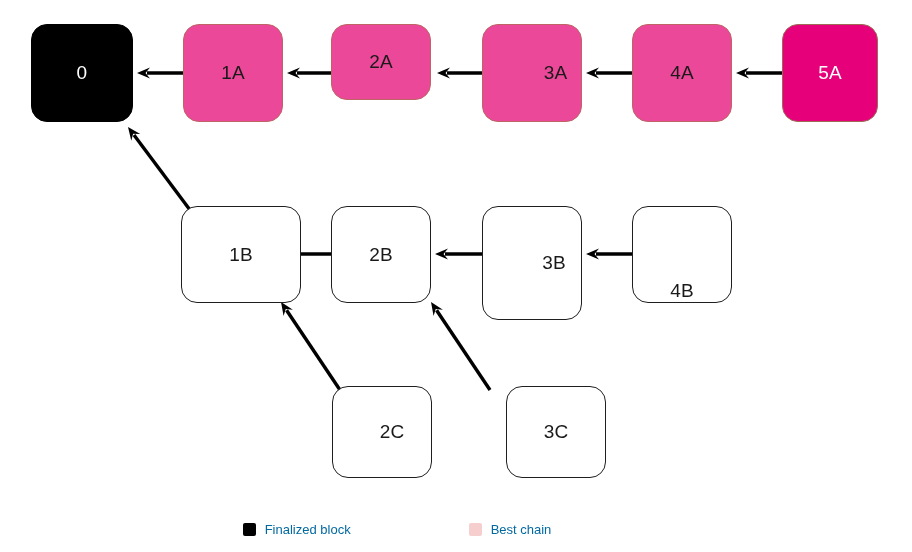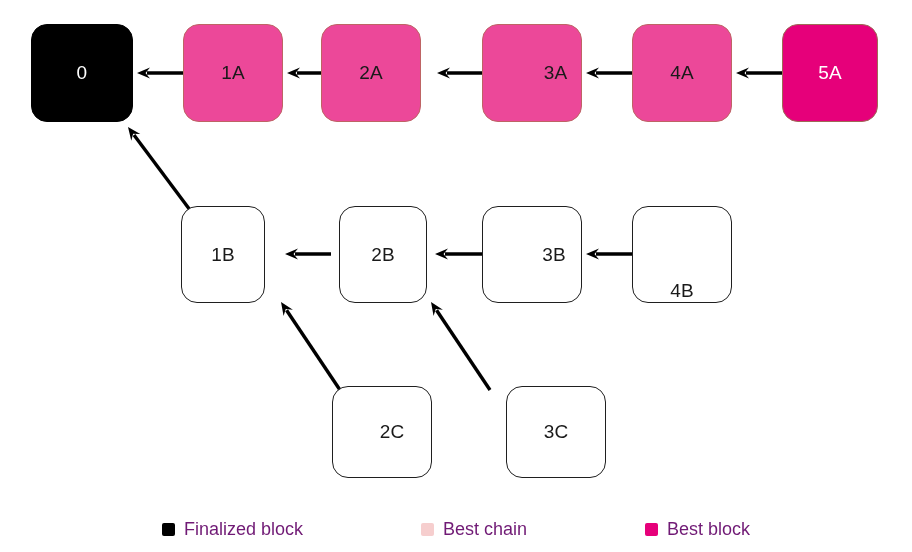--- a/index.html
+++ b/index.html
@@ -82,22 +82,22 @@
     height: 1px;
   }
   .legend-swatch {
     width: 13px;
     height: 13px;
     border-radius: 2px;
     margin-right: 9px;
     flex: 0 0 auto;
   }
   .legend-label {
-    font-size: 18px;
-    color: #701a75;
+    font-size: 13px;
+    color: #0369a1;
     white-space: nowrap;
   }
 </style>
 </head>
 <body>
 
 <div id="diagram-root">
 
   <svg id="edge-layer" width="912" height="552" viewBox="0 0 912 552" xmlns="http://www.w3.org/2000/svg">
       <g>
@@ -146,39 +146,39 @@
       </g>
     </svg>
 
   <div id="node-layer">
       <div class="block-node genesis" style="left: 31px; top: 24px; width: 102px; height: 98px;">
         <span>0</span>
       </div>
       <div class="block-node bestchain" style="left: 183px; top: 24px; width: 100px; height: 98px;">
         <span>1A</span>
       </div>
-      <div class="block-node bestchain" style="left: 321px; top: 24px; width: 100px; height: 98px;">
+      <div class="block-node bestchain" style="left: 331px; top: 24px; width: 100px; height: 76px;">
         <span>2A</span>
       </div>
       <div class="block-node bestchain" style="left: 482px; top: 24px; width: 100px; height: 98px; padding-left: 47px;">
         <span>3A</span>
       </div>
       <div class="block-node bestchain" style="left: 632px; top: 24px; width: 100px; height: 98px;">
         <span>4A</span>
       </div>
       <div class="block-node bestblock" style="left: 782px; top: 24px; width: 96px; height: 98px;">
         <span>5A</span>
       </div>
-      <div class="block-node plain" style="left: 181px; top: 206px; width: 84px; height: 97px;">
+      <div class="block-node plain" style="left: 181px; top: 206px; width: 120px; height: 97px;">
         <span>1B</span>
       </div>
-      <div class="block-node plain" style="left: 331px; top: 206px; width: 88px; height: 97px; margin-left: 8px;">
+      <div class="block-node plain" style="left: 331px; top: 206px; width: 100px; height: 97px;">
         <span>2B</span>
       </div>
-      <div class="block-node plain" style="left: 482px; top: 206px; width: 100px; height: 97px; padding-left: 44px;">
+      <div class="block-node plain" style="left: 482px; top: 206px; width: 100px; height: 114px; padding-left: 44px;">
         <span>3B</span>
       </div>
       <div class="block-node plain" style="left: 632px; top: 206px; width: 100px; height: 97px; align-items: flex-end;">
         <span>4B</span>
       </div>
       <div class="block-node plain" style="left: 332px; top: 386px; width: 100px; height: 92px; padding-left: 20px;">
         <span>2C</span>
       </div>
       <div class="block-node plain" style="left: 506px; top: 386px; width: 100px; height: 92px;">
         <span>3C</span>
@@ -189,19 +189,15 @@
       <div class="legend-item">
         <span class="legend-swatch" style="background: rgb(0, 0, 0);"></span>
         <span class="legend-label">Finalized block</span>
       </div>
       <div class="legend-gap"></div>
       <div class="legend-item">
         <span class="legend-swatch" style="background: rgb(246, 206, 206);"></span>
         <span class="legend-label">Best chain</span>
       </div>
       <div class="legend-gap"></div>
-      <div class="legend-item">
-        <span class="legend-swatch" style="background: rgb(230, 0, 122);"></span>
-        <span class="legend-label">Best block</span>
-      </div>
     </div>
 
 </div>
 
 </body></html>

